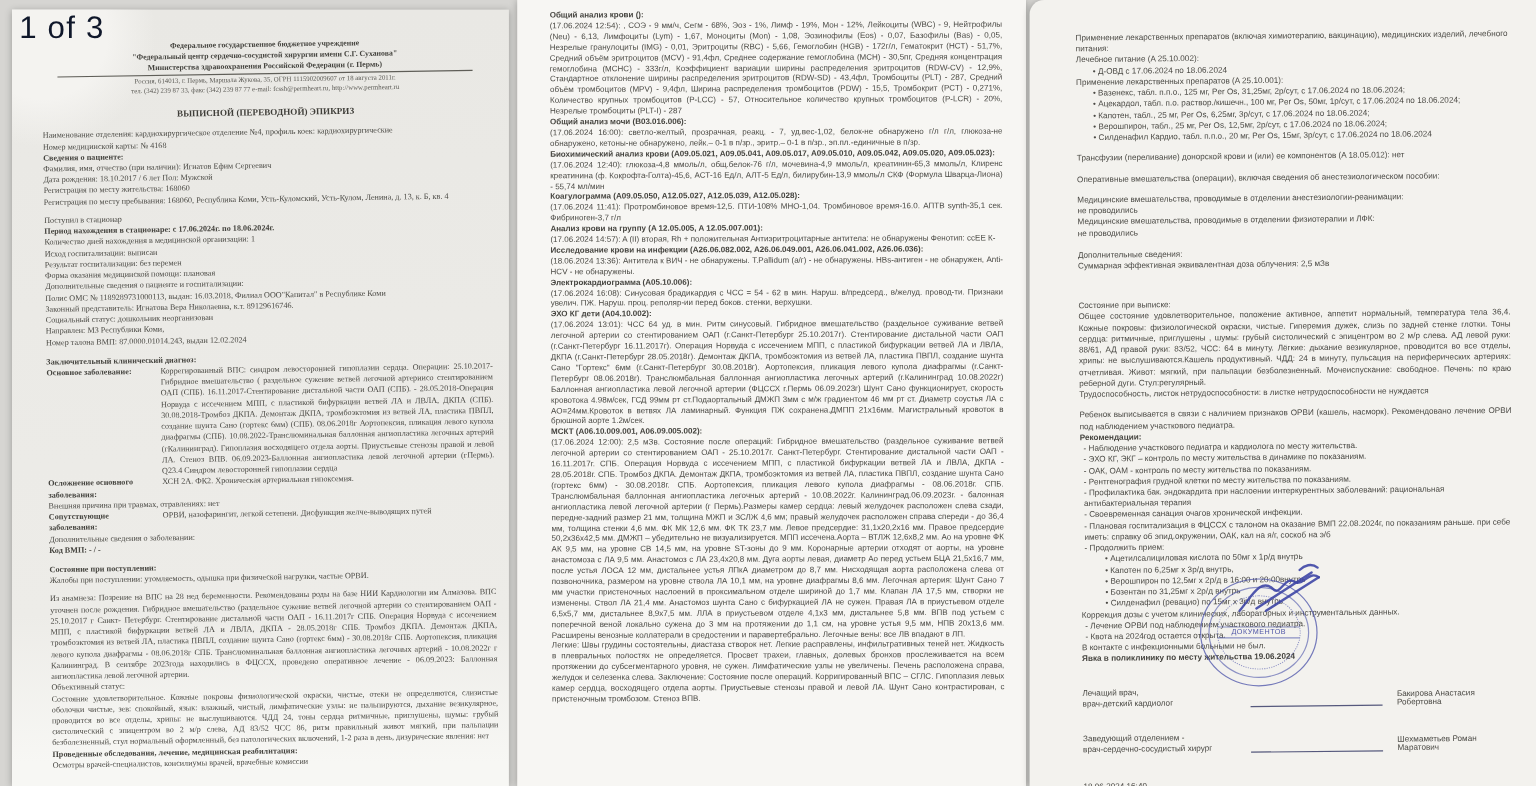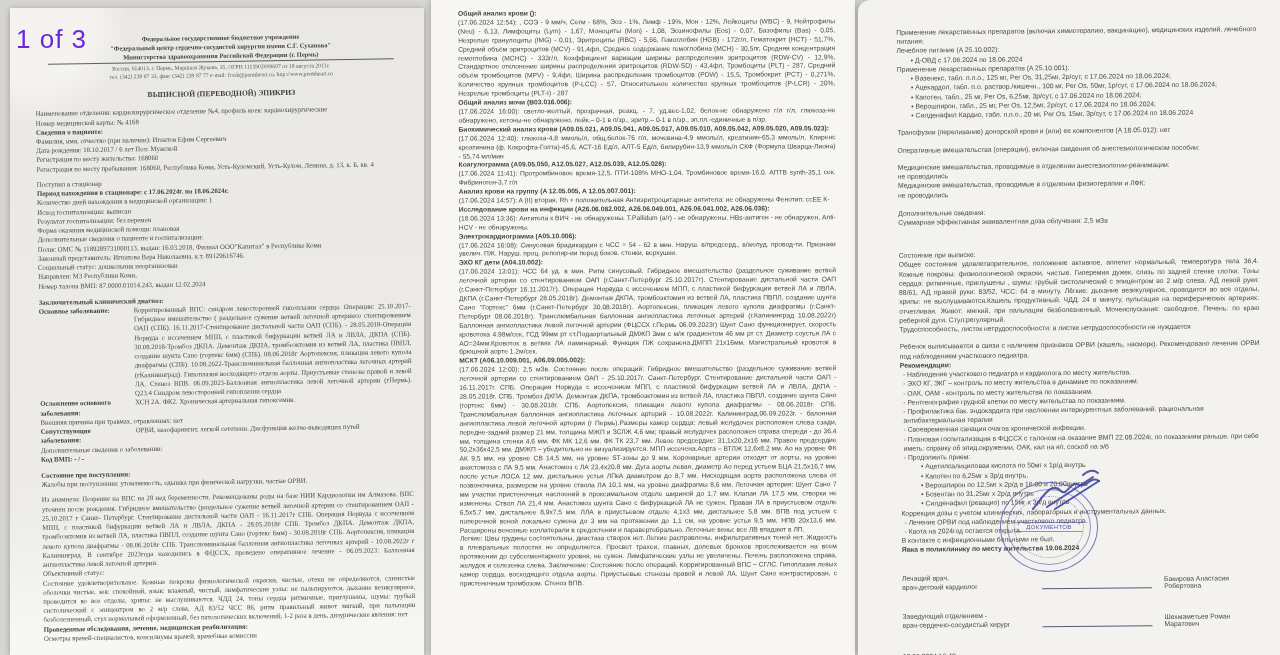--- a/index.html
+++ b/index.html
@@ -2,22 +2,22 @@
 <html><head>
 <meta charset="utf-8">
 <style>
   html,body{margin:0;padding:0;}
   body{
     width:1280px;height:655px;position:relative;overflow:hidden;
     background:#d6d5d2;
     font-family:"Liberation Sans", sans-serif;
   }
   .page-indicator{
-    position:absolute;left:16px;top:24px;z-index:50;
-    font-size:26px;color:#6d28d9;letter-spacing:1px;
+    position:absolute;left:16px;top:8px;z-index:50;
+    font-size:26px;color:#0f172a;letter-spacing:1px;
   }
   .page{position:absolute;box-shadow:0 1px 6px rgba(0,0,0,.28);}
   .page1{
     left:10px;top:8px;width:414px;height:647px;
     background:
       radial-gradient(circle at 6% 3%, #f4f3f0 0 55px, rgba(244,243,240,0) 95px),
       linear-gradient(180deg,#e9e8e4 0%, #edece8 78%, #f7f7f4 97%);
     font-family: Liberation Serif, serif;
   }
   .page2{left:431px;top:0;width:424px;height:655px;background:#f7f6f3;}

